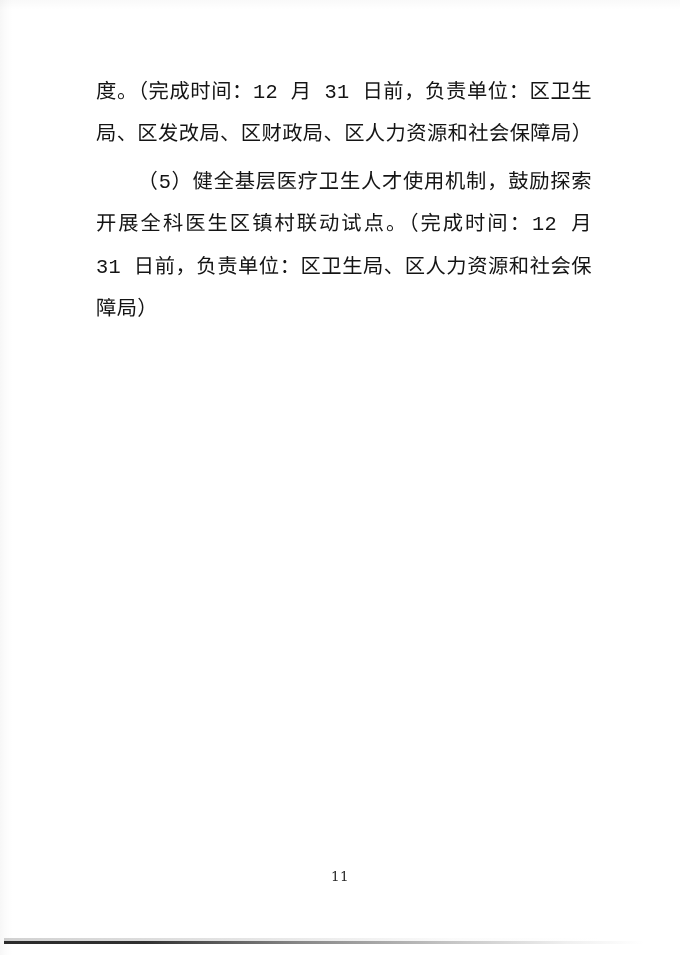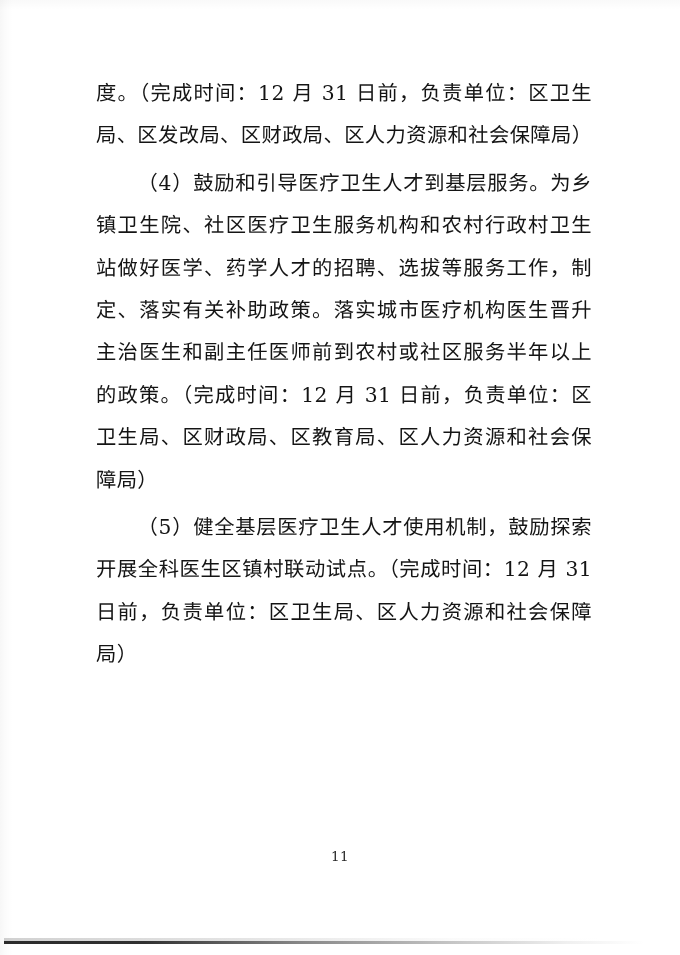--- a/index.html
+++ b/index.html
@@ -76,53 +76,53 @@
   .para {
     margin: 0 0 0 0;
     color: #141414;
     font-size: 20.3px;
     line-height: 42.4px;
     letter-spacing: 0.4px;
     text-align: justify;
     text-justify: inter-character;
     text-align-last: left;
     font-weight: 400;
+    font-family: Liberation Mono, monospace;
   }
   .para.indent {
     text-indent: 2.05em;
   }
   .para.gap {
     margin-top: 5px;
   }
 
   .page-number {
     position: absolute;
     left: 0;
-    top: 848px;
+    top: 868px;
     width: 680px;
     text-align: center;
     color: #2a2a2a;
     font-size: 13.5px;
     font-family: "DejaVu Serif", "Liberation Serif", serif;
     letter-spacing: 0.5px;
   }
 </style>
 </head>
 <body>
 
 <div class="page">
 
   <div class="scan-top-fade"></div>
   <div class="scan-left-gutter"></div>
 
   <div class="textblock">
     <p class="para">度。（完成时间：12 月 31 日前，负责单位：区卫生局、区发改局、区财政局、区人力资源和社会保障局）</p>
 
 
-    <p class="para indent gap">（4）鼓励和引导医疗卫生人才到基层服务。为乡镇卫生院、社区医疗卫生服务机构和农村行政村卫生站做好医学、药学人才的招聘、选拔等服务工作，制定、落实有关补助政策。落实城市医疗机构医生晋升主治医生和副主任医师前到农村或社区服务半年以上的政策。（完成时间：12 月 31 日前，负责单位：区卫生局、区财政局、区教育局、区人力资源和社会保障局）</p>
 
     <p class="para indent gap">（5）健全基层医疗卫生人才使用机制，鼓励探索开展全科医生区镇村联动试点。（完成时间：12 月 31 日前，负责单位：区卫生局、区人力资源和社会保障局）</p>
 
   </div>
 
   <div class="page-number">11</div>
 
   <div class="scan-bottom-edge-soft"></div>
   <div class="scan-bottom-edge"></div>
 </div>

